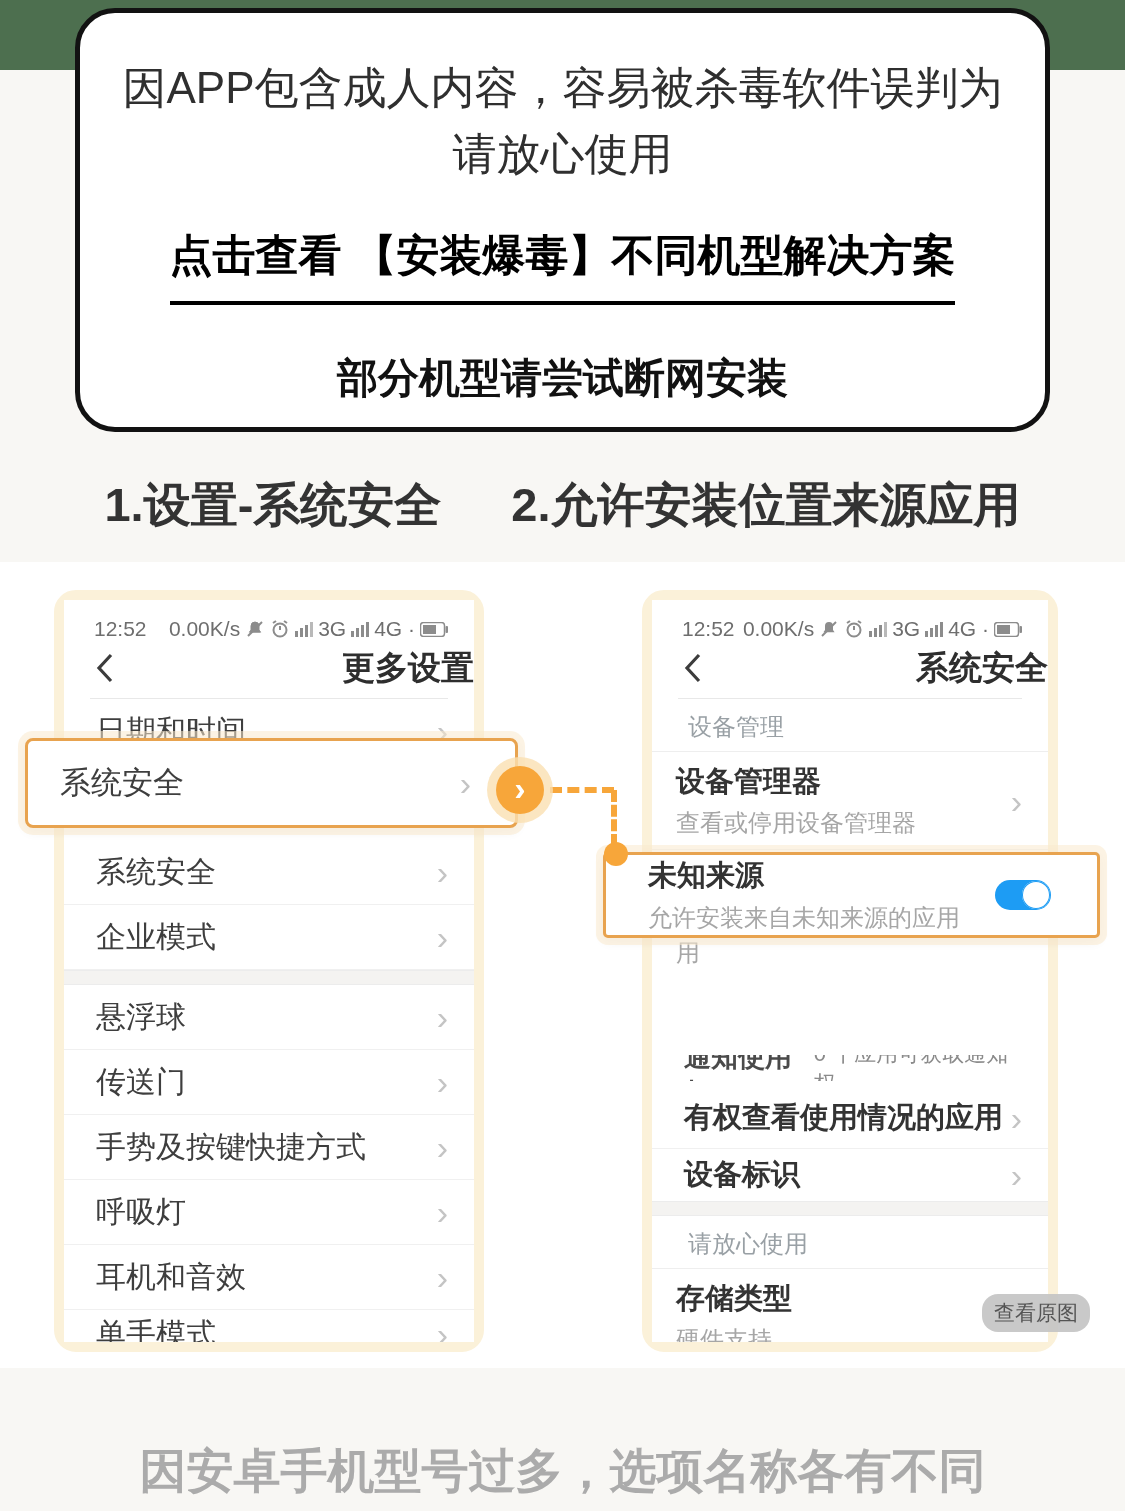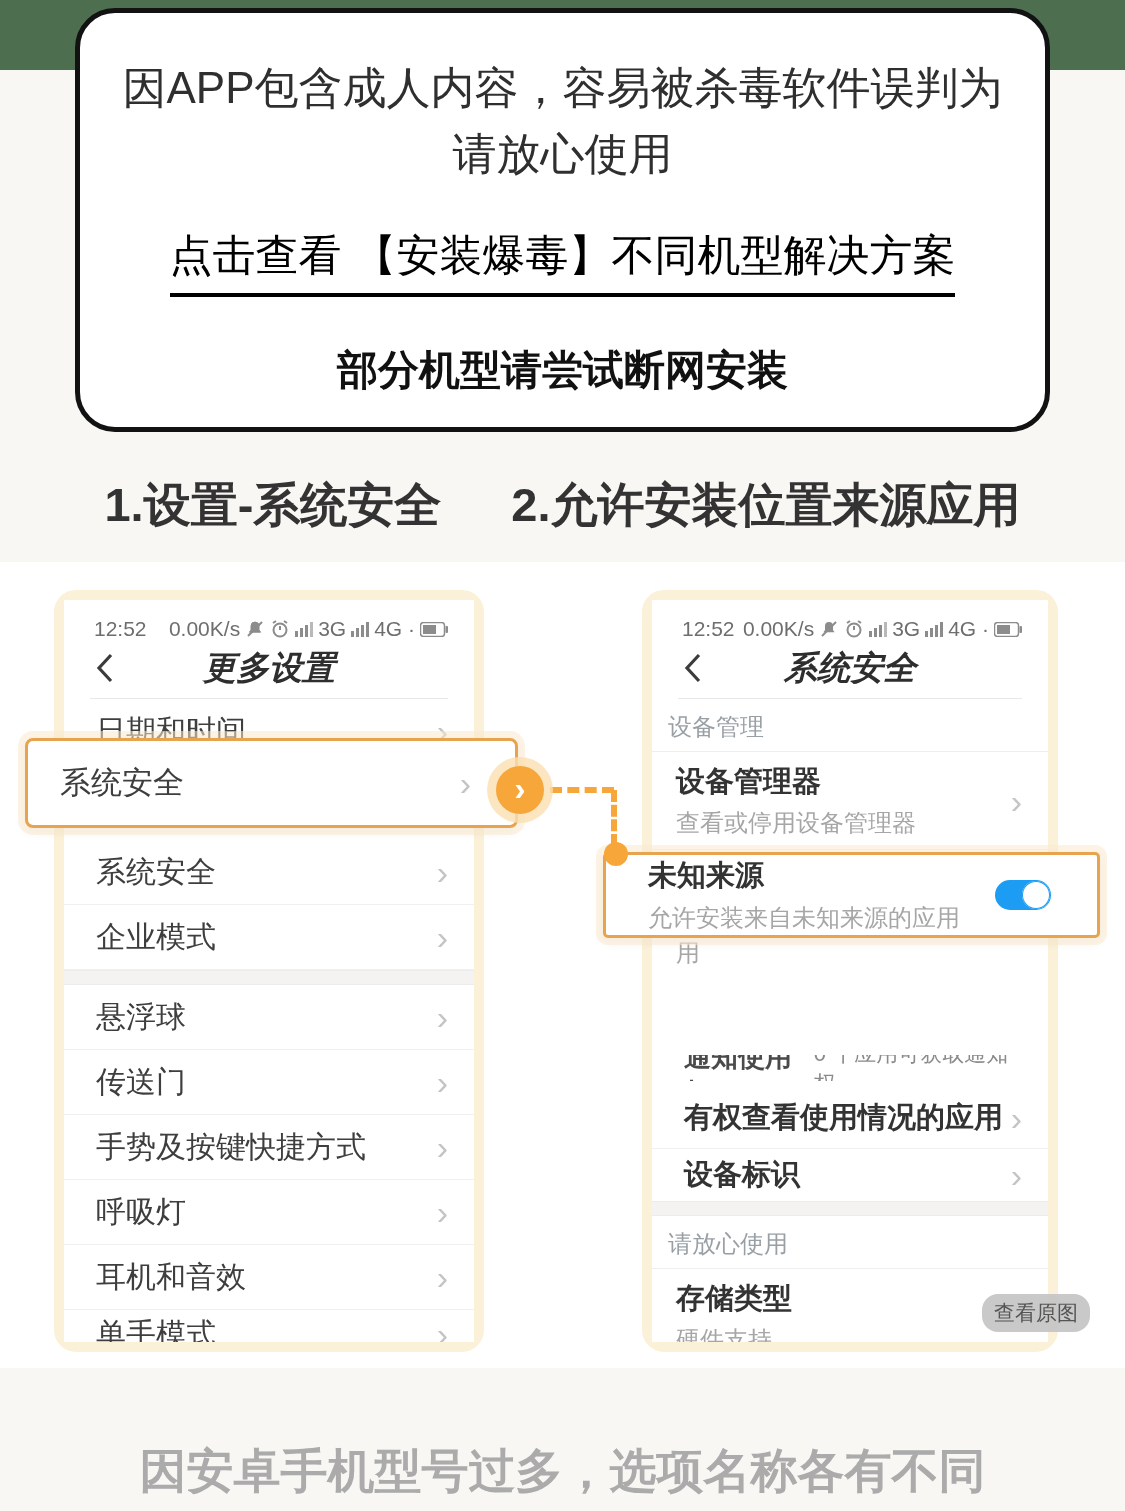--- a/index.html
+++ b/index.html
@@ -12,55 +12,55 @@
   
   .top-strip{position:absolute;left:0;top:0;width:1125px;height:70px;background:#4d6f4f;}
   
   .notice-box{
     position:absolute;left:75px;top:8px;width:975px;height:424px;box-sizing:border-box;
     background:#fff;border:5px solid #121212;border-radius:40px;
     display:flex;flex-direction:column;align-items:center;justify-content:flex-start;
     padding-top:42px;z-index:5;
   }
   .notice-par{font-size:44px;line-height:66px;color:#2f2f2f;text-align:center;font-weight:400;}
-  .notice-link{margin-top:40px;font-size:43px;font-weight:normal;color:#000;
-    border-bottom:4px solid #000;padding-bottom:8px;cursor:pointer;}
+  .notice-link{margin-top:40px;font-size:43px;font-weight:bold;color:#000;
+    border-bottom:4px solid #000;padding-bottom:16px;cursor:pointer;}
   .notice-note{margin-top:46px;font-size:41px;font-weight:bold;color:#111;}
   
   .steps{position:absolute;left:0;top:474px;width:1125px;display:flex;justify-content:center;gap:70px;
     font-size:47px;font-weight:bold;color:#333;}
   
   .mid-panel{position:absolute;left:0;top:562px;width:1125px;height:806px;background:#ffffff;}
   
   .phone-card{position:absolute;top:590px;height:762px;box-sizing:border-box;
     background:#fff;border:10px solid #fbf1d9;border-radius:22px;z-index:1;}
   .phone-left{left:54px;width:430px;}
   .phone-right{left:642px;width:416px;}
   .phone-inner{position:relative;width:100%;height:100%;overflow:hidden;background:#fff;}
   
   .statusbar{height:44px;box-sizing:border-box;padding:14px 26px 0 30px;display:flex;
     justify-content:space-between;align-items:center;color:#6e6e6e;font-size:21px;}
   .status-right{display:flex;align-items:center;gap:5px;color:#6e6e6e;}
   .status-right svg{display:block;}
   
-  .ph-header{height:48px;position:relative;display:flex;align-items:center;justify-content:center;font-style:italic;}
+  .ph-header{height:48px;position:relative;display:flex;align-items:center;justify-content:flex-end;}
   .ph-title{font-size:33px;font-weight:bold;color:#2e2e2e;}
   .back-btn{position:absolute;left:30px;top:8px;width:22px;height:32px;cursor:pointer;}
   .hdr-divider{height:1px;background:#e8e8e8;margin:6px 26px 0 26px;}
   
   .row{height:65px;box-sizing:border-box;display:flex;align-items:center;justify-content:space-between;
     padding:0 26px 0 32px;border-bottom:1px solid #f0f0f0;}
   .row:last-child{border-bottom:none;}
   .row-label{font-size:30px;color:#3e3e3e;}
   .chev{font-size:34px;color:#c4c4c4;line-height:1;}
   .thick-div{height:13px;background:#f4f3f1;border-top:1px solid #ececec;border-bottom:1px solid #ececec;}
   .spacer-hl{height:76px;}
   .row-last{height:48px;border-bottom:none;display:flex;align-items:center;justify-content:space-between;padding:0 26px 0 32px;}
   
-  .sec-label{font-size:24px;color:#99a0a5;padding:12px 0 8px 16px;border-bottom:1px solid #eeeeee;}
+  .sec-label{font-size:24px;color:#99a0a5;padding:12px 0 8px 36px;border-bottom:1px solid #eeeeee;}
   .row2{box-sizing:border-box;display:flex;align-items:center;justify-content:space-between;
     padding:10px 26px 10px 24px;border-bottom:1px solid #f0f0f0;}
   .row2 .texts{display:flex;flex-direction:column;gap:5px;}
   .t-title{font-size:29px;font-weight:bold;color:#333;}
   .t-sub{font-size:24px;color:#a6a6a6;}
   .toggle{width:56px;height:30px;border-radius:16px;background:#1d9cf4;position:relative;flex:0 0 auto;cursor:pointer;}
   .toggle::after{content:"";position:absolute;right:1px;top:1px;width:28px;height:28px;border-radius:50%;
     background:#fff;box-shadow:0 0 0 1px #1d9cf4 inset;}
   .clipped-row{height:26px;overflow:hidden;position:relative;}
   .clipped-inner{position:absolute;left:0;right:0;top:-16px;display:flex;justify-content:space-between;

